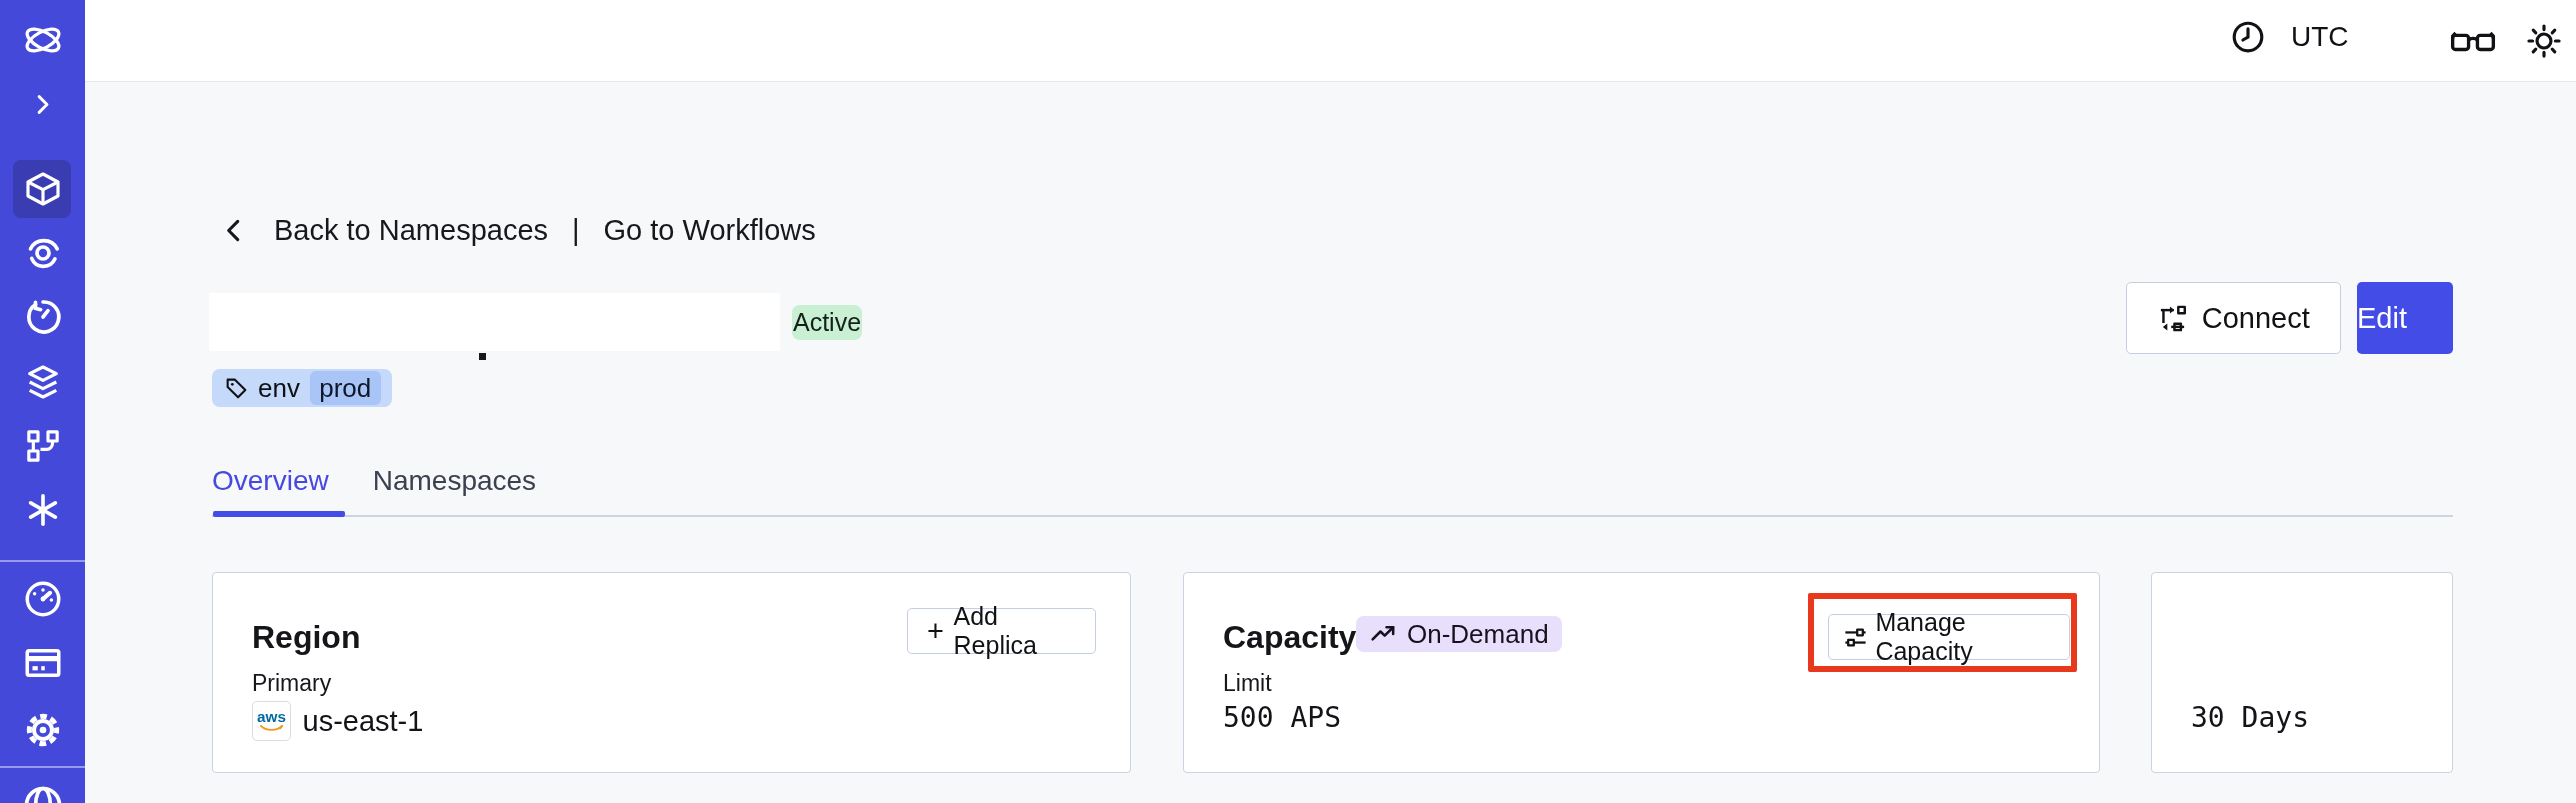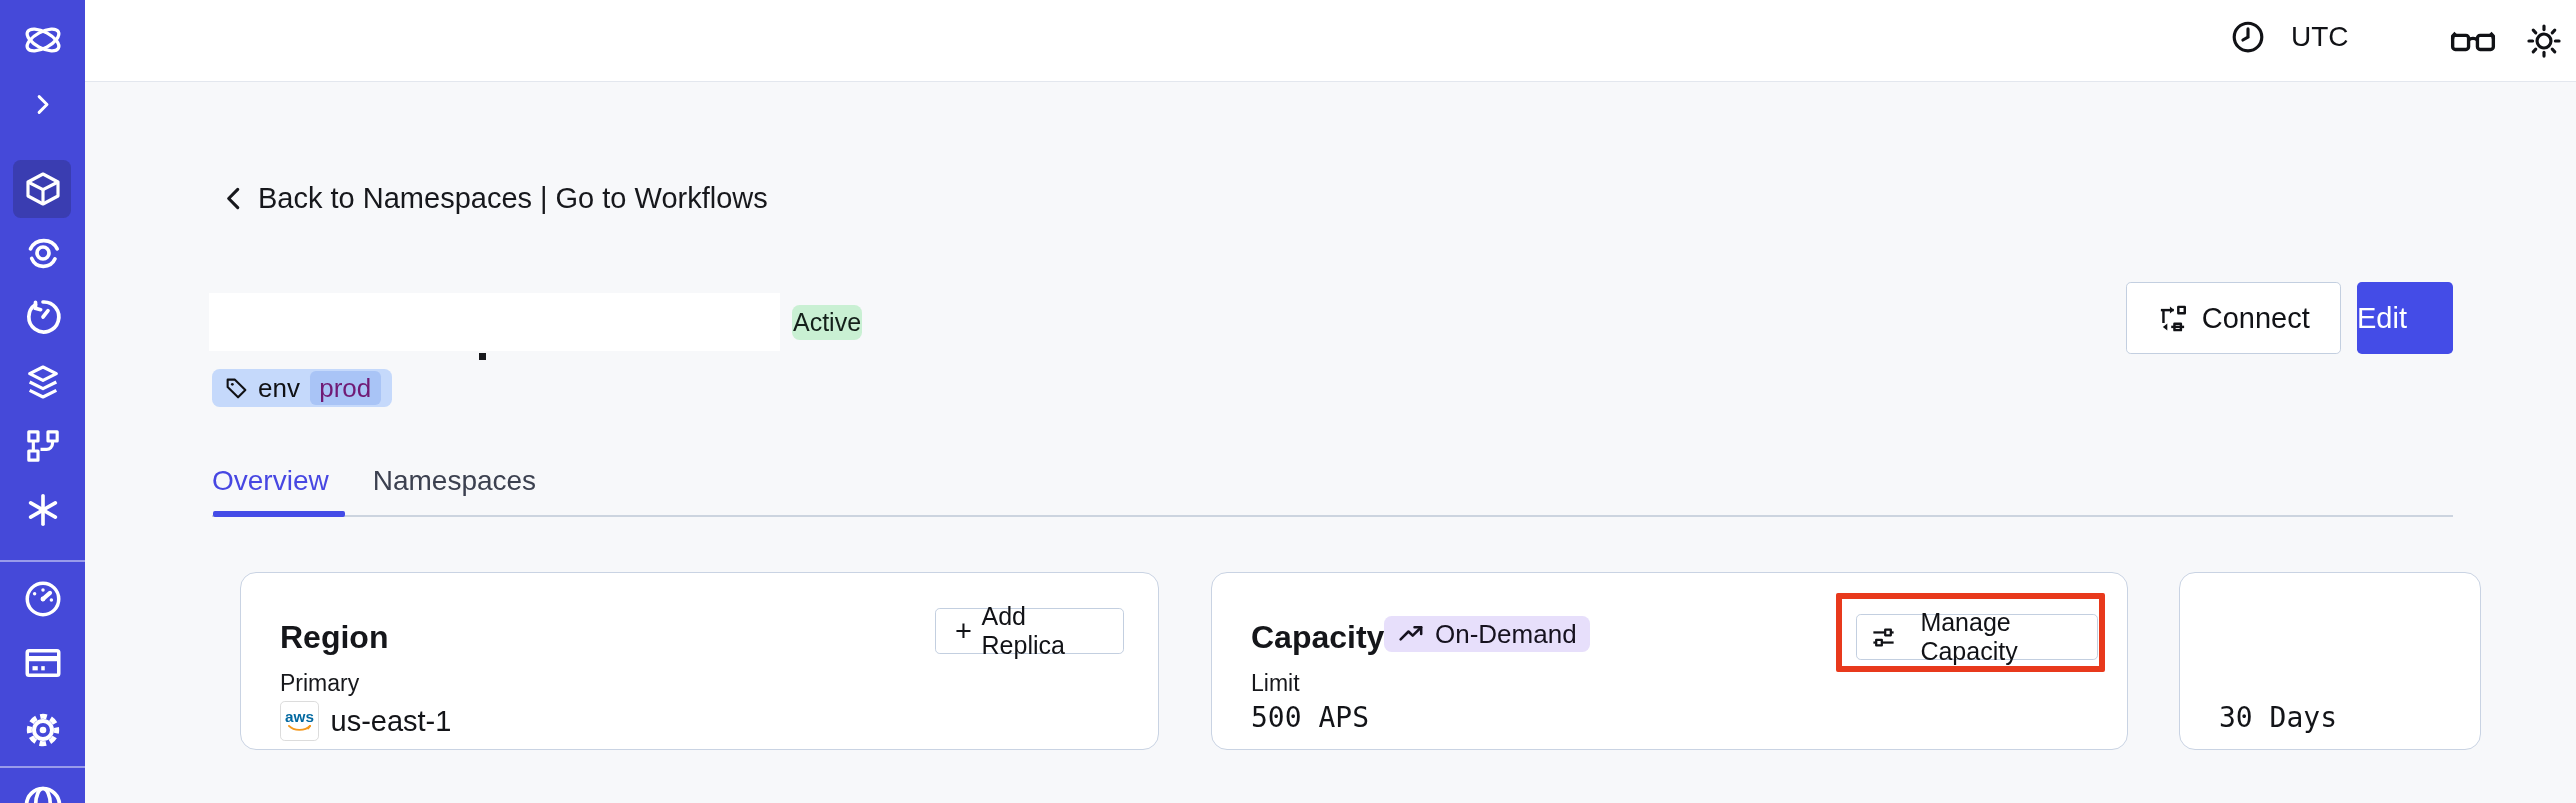--- a/index.html
+++ b/index.html
@@ -32,38 +32,38 @@
   .side-tile {
     position:absolute; left:13.4px; width:58px; height:58px;
     background:#3a3db1; border-radius:7.7px;
   }
   .side-divider {
     position:absolute; left:0; width:85px; height:1.9px;
     background:rgba(255,255,255,0.45);
   }
 
   
-  #breadcrumb { left:219px; top:176px; height:44px; display:flex; align-items:center; gap:8px; }
+  #breadcrumb { left:219px; top:208px; height:44px; display:flex; align-items:center; gap:24px; }
   .crumb-text { font-size:29px; font-weight:500; color:#17181c; }
 
   
   #ns-title-redaction { left:209px; top:293px; width:571px; height:58px; background:#ffffff; }
   #redaction-dot { left:479px; top:353px; width:6.7px; height:6.7px; background:#17181c; }
   #status-badge {
     left:792px; top:305px; height:35px; padding:0 1px;
     background:#c9f0d3; border-radius:7.7px; color:#14201a;
     font-size:25px; font-weight:500; display:flex; align-items:center;
   }
   #tag-chip {
     left:212px; top:369px; height:38px; padding:0 11.5px 0 11.5px;
     background:#c5d9fb; border-radius:7.7px; display:flex; align-items:center; gap:9.6px;
     font-size:26px; color:#101114;
   }
   #tag-value {
-    background:#a9c4f6; border-radius:5.8px; padding:1.9px 9.6px; font-size:26px; color:#701a75;
+    background:#a9c4f6; border-radius:5.8px; padding:1.9px 9.6px; font-size:26px; color:#0f172a;
   }
 
   
   .btn-outline {
     background:#ffffff; border:1.9px solid #c3cfe0; border-radius:4.8px;
     display:flex; align-items:center; justify-content:center; gap:13.4px;
     color:#111216; cursor:pointer;
   }
   #connect-btn { left:2126px; top:282px; width:215px; height:72px; font-size:29px; font-weight:500; }
   #edit-btn {
@@ -74,21 +74,21 @@
 
   
   #tabs { left:212px; top:465px; display:flex; gap:44px; }
   .tab { font-size:28px; padding-bottom:25px; cursor:pointer; }
   .tab.active { color:#4747e2; font-weight:500; }
   .tab.inactive { color:#3c4150; font-weight:400; }
   #tabs-baseline { left:212px; top:515px; width:2241px; height:1.9px; background:#ccd4df; }
   #tab-underline { left:213px; top:511px; width:132px; height:5.8px; background:#444ce7; border-radius:1.9px; }
 
   
-  .card { background:#ffffff; border:1.9px solid #c9d3e3; border-radius:16px; top:572px; height:178px;margin-left:28px; }
+  .card { background:#ffffff; border:1.9px solid #c9d3e3; border-radius:4px; top:572px; height:201px; }
   #card-region    { left:212px;  width:919px; }
   #card-capacity  { left:1183px; width:917px; }
   #card-retention { left:2151px; width:302px; }
   .card-title { position:absolute; font-size:32px; font-weight:600; color:#15161a; top:46px; left:39px; }
   .card-label { position:absolute; font-size:23px; color:#17181c; top:97px; left:39px; }
   .card-value { position:absolute; top:128px; left:39px; display:flex; align-items:center; gap:11.5px; }
   .mono { font-family:"DejaVu Sans Mono", monospace; font-size:28px; color:#131418; }
   .sans-value { font-size:29px; color:#131418; }
   .small-btn {
     position:absolute; top:35px; height:46px; padding:0 19px;
@@ -332,21 +332,21 @@
   <div id="ondemand-badge">
     <span>
       <svg width="29" height="29" viewBox="0 0 24 24" fill="none" stroke="#16121f" stroke-width="2.1" stroke-linecap="round" stroke-linejoin="round">
         <polyline points="3,16 9.5,9.5 13,13 20,6"></polyline>
         <polyline points="14.5,6 20,6 20,11.5"></polyline>
       </svg>
     </span>
     <span>On-Demand</span>
   </div>
   <div id="highlight-box">
-    <div id="manage-capacity-btn" class="btn-outline small-btn" style="gap:23px;padding-left:13px;">
+    <div id="manage-capacity-btn" class="btn-outline small-btn" style="gap:6px;padding-left:13px;">
       <span>
         <svg width="27" height="27" viewBox="0 0 24 24" fill="none" stroke="#111216" stroke-width="2" stroke-linejoin="round">
           <path d="M3 7.5 13 7.5"></path>
             <rect x="13.5" y="5" width="5" height="5"></rect>
             <path d="M18.5 7.5 21 7.5"></path>
           <path d="M3 16.5 5 16.5"></path>
             <rect x="5.5" y="14" width="5" height="5"></rect>
             <path d="M10.5 16.5 21 16.5"></path>
         </svg>
       </span>

